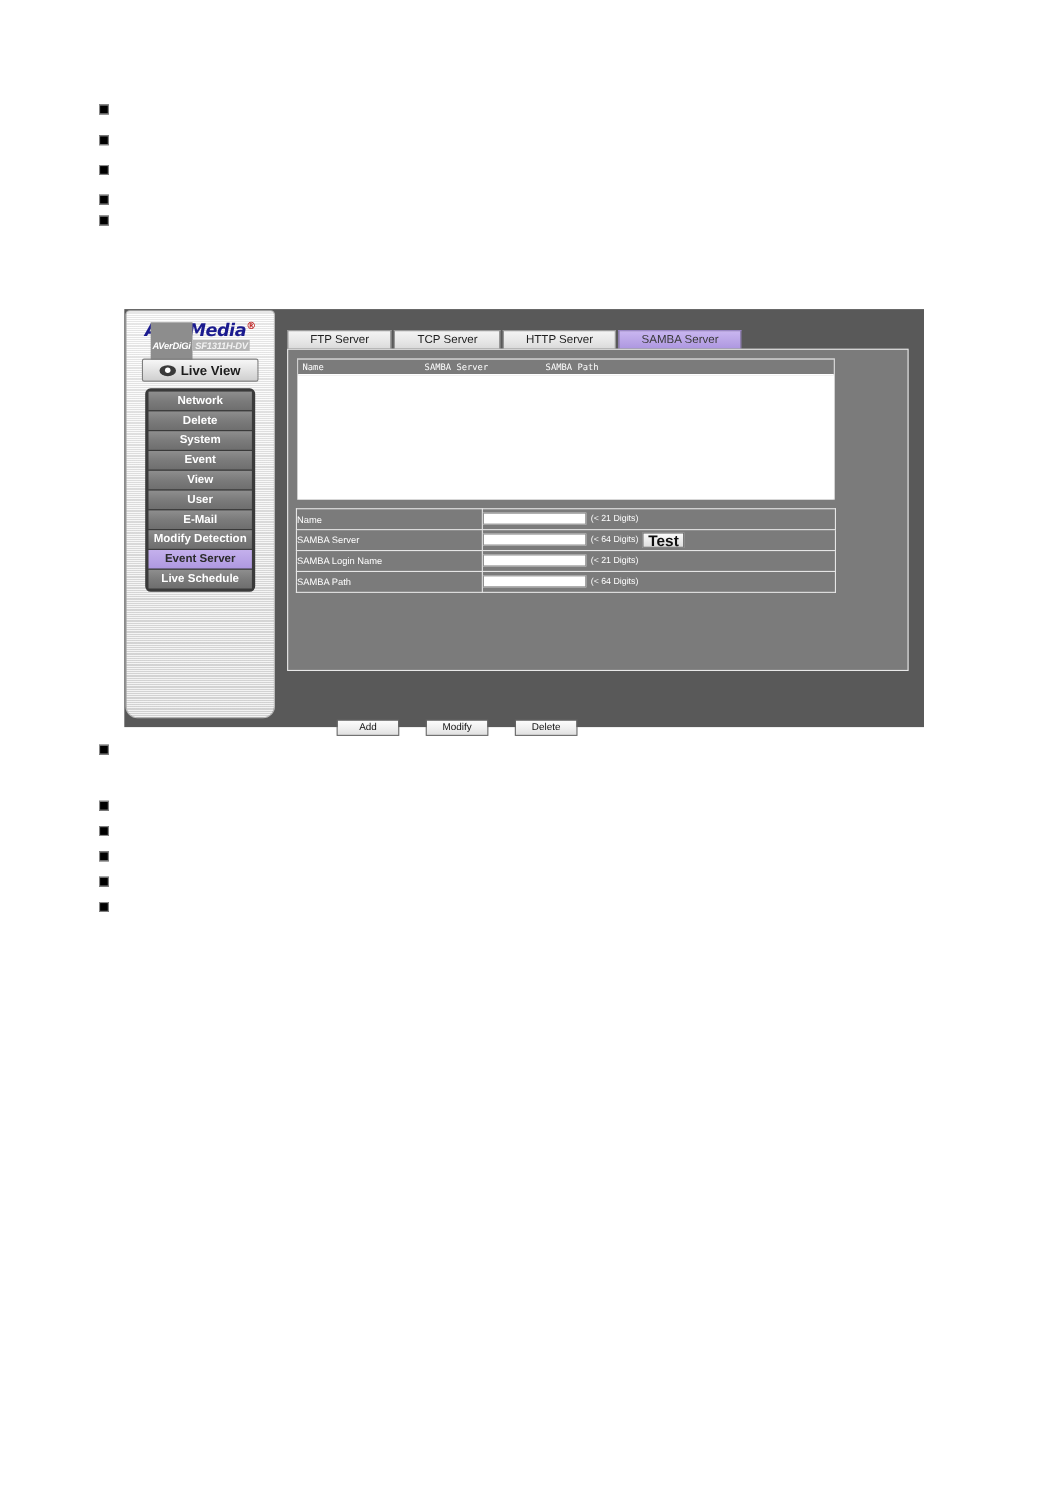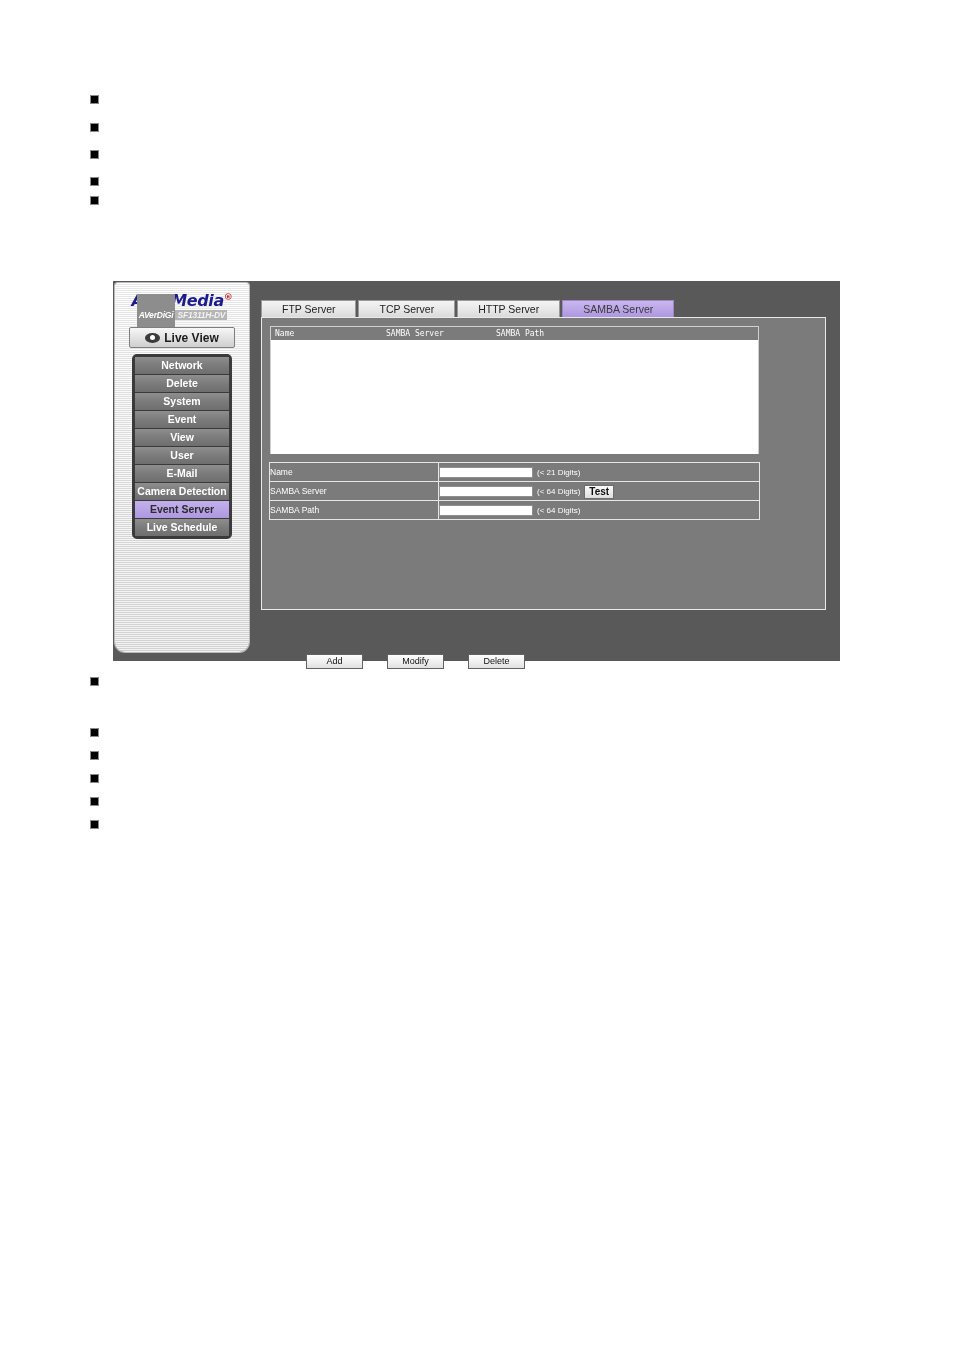--- a/index.html
+++ b/index.html
@@ -296,21 +296,21 @@
     vertical-align: middle;
     white-space: nowrap;
   }
   #test-btn {
     display: inline-block;
     vertical-align: middle;
     margin-left: 4px;
     height: 12px;
     line-height: 12px;
     padding: 0 4px;
-    font-size: 10px;
+    font-size: 14px;
     font-weight: bold;
     color: #101010;
     background: linear-gradient(to bottom, #fbfbfb 0%, #ebebeb 55%, #dedede 100%);
     border: 1px solid #6d6d6d;
     cursor: pointer;
   }
 
   #button-row {
     position: absolute;
     left: 44px;
@@ -356,21 +356,21 @@
     </div>
 
     <div id="nav-menu">
         <div class="nav-item"><span>Network</span></div>
         <div class="nav-item"><span>Delete</span></div>
         <div class="nav-item"><span>System</span></div>
         <div class="nav-item"><span>Event</span></div>
         <div class="nav-item"><span>View</span></div>
         <div class="nav-item"><span>User</span></div>
         <div class="nav-item"><span>E-Mail</span></div>
-        <div class="nav-item"><span>Camera Detection</span></div>
+        <div class="nav-item"><span>Modify Detection</span></div>
         <div class="nav-item active"><span>Event Server</span></div>
         <div class="nav-item"><span>Live Schedule</span></div>
       </div>
   </div>
 
   <div id="content">
 
     <div id="tab-bar">
         <div class="tab"><span>FTP Server</span></div>
         <div class="tab"><span>TCP Server</span></div>
@@ -393,20 +393,24 @@
         <tbody id="form-body">
             <tr>
               <td class="fld-label">Name</td>
               <td class="fld-input"><input type="text" class="txt-input" value="" style=""><span class="hint">(&lt; 21 Digits)</span></td>
             </tr>
             <tr>
               <td class="fld-label">SAMBA Server</td>
               <td class="fld-input"><input type="text" class="txt-input" value="" style=""><span class="hint">(&lt; 64 Digits)</span><span id="test-btn">Test</span></td>
             </tr>
             <tr>
+              <td class="fld-label">SAMBA Login Name</td>
+              <td class="fld-input"><input type="text" class="txt-input" value="" style=""><span class="hint">(&lt; 21 Digits)</span></td>
+            </tr>
+            <tr>
               <td class="fld-label">SAMBA Path</td>
               <td class="fld-input"><input type="text" class="txt-input" value="" style=""><span class="hint">(&lt; 64 Digits)</span></td>
             </tr>
           </tbody>
       </table>
 
       <div id="button-row">
           <div class="action-btn">Add</div>
           <div class="action-btn">Modify</div>
           <div class="action-btn">Delete</div>

